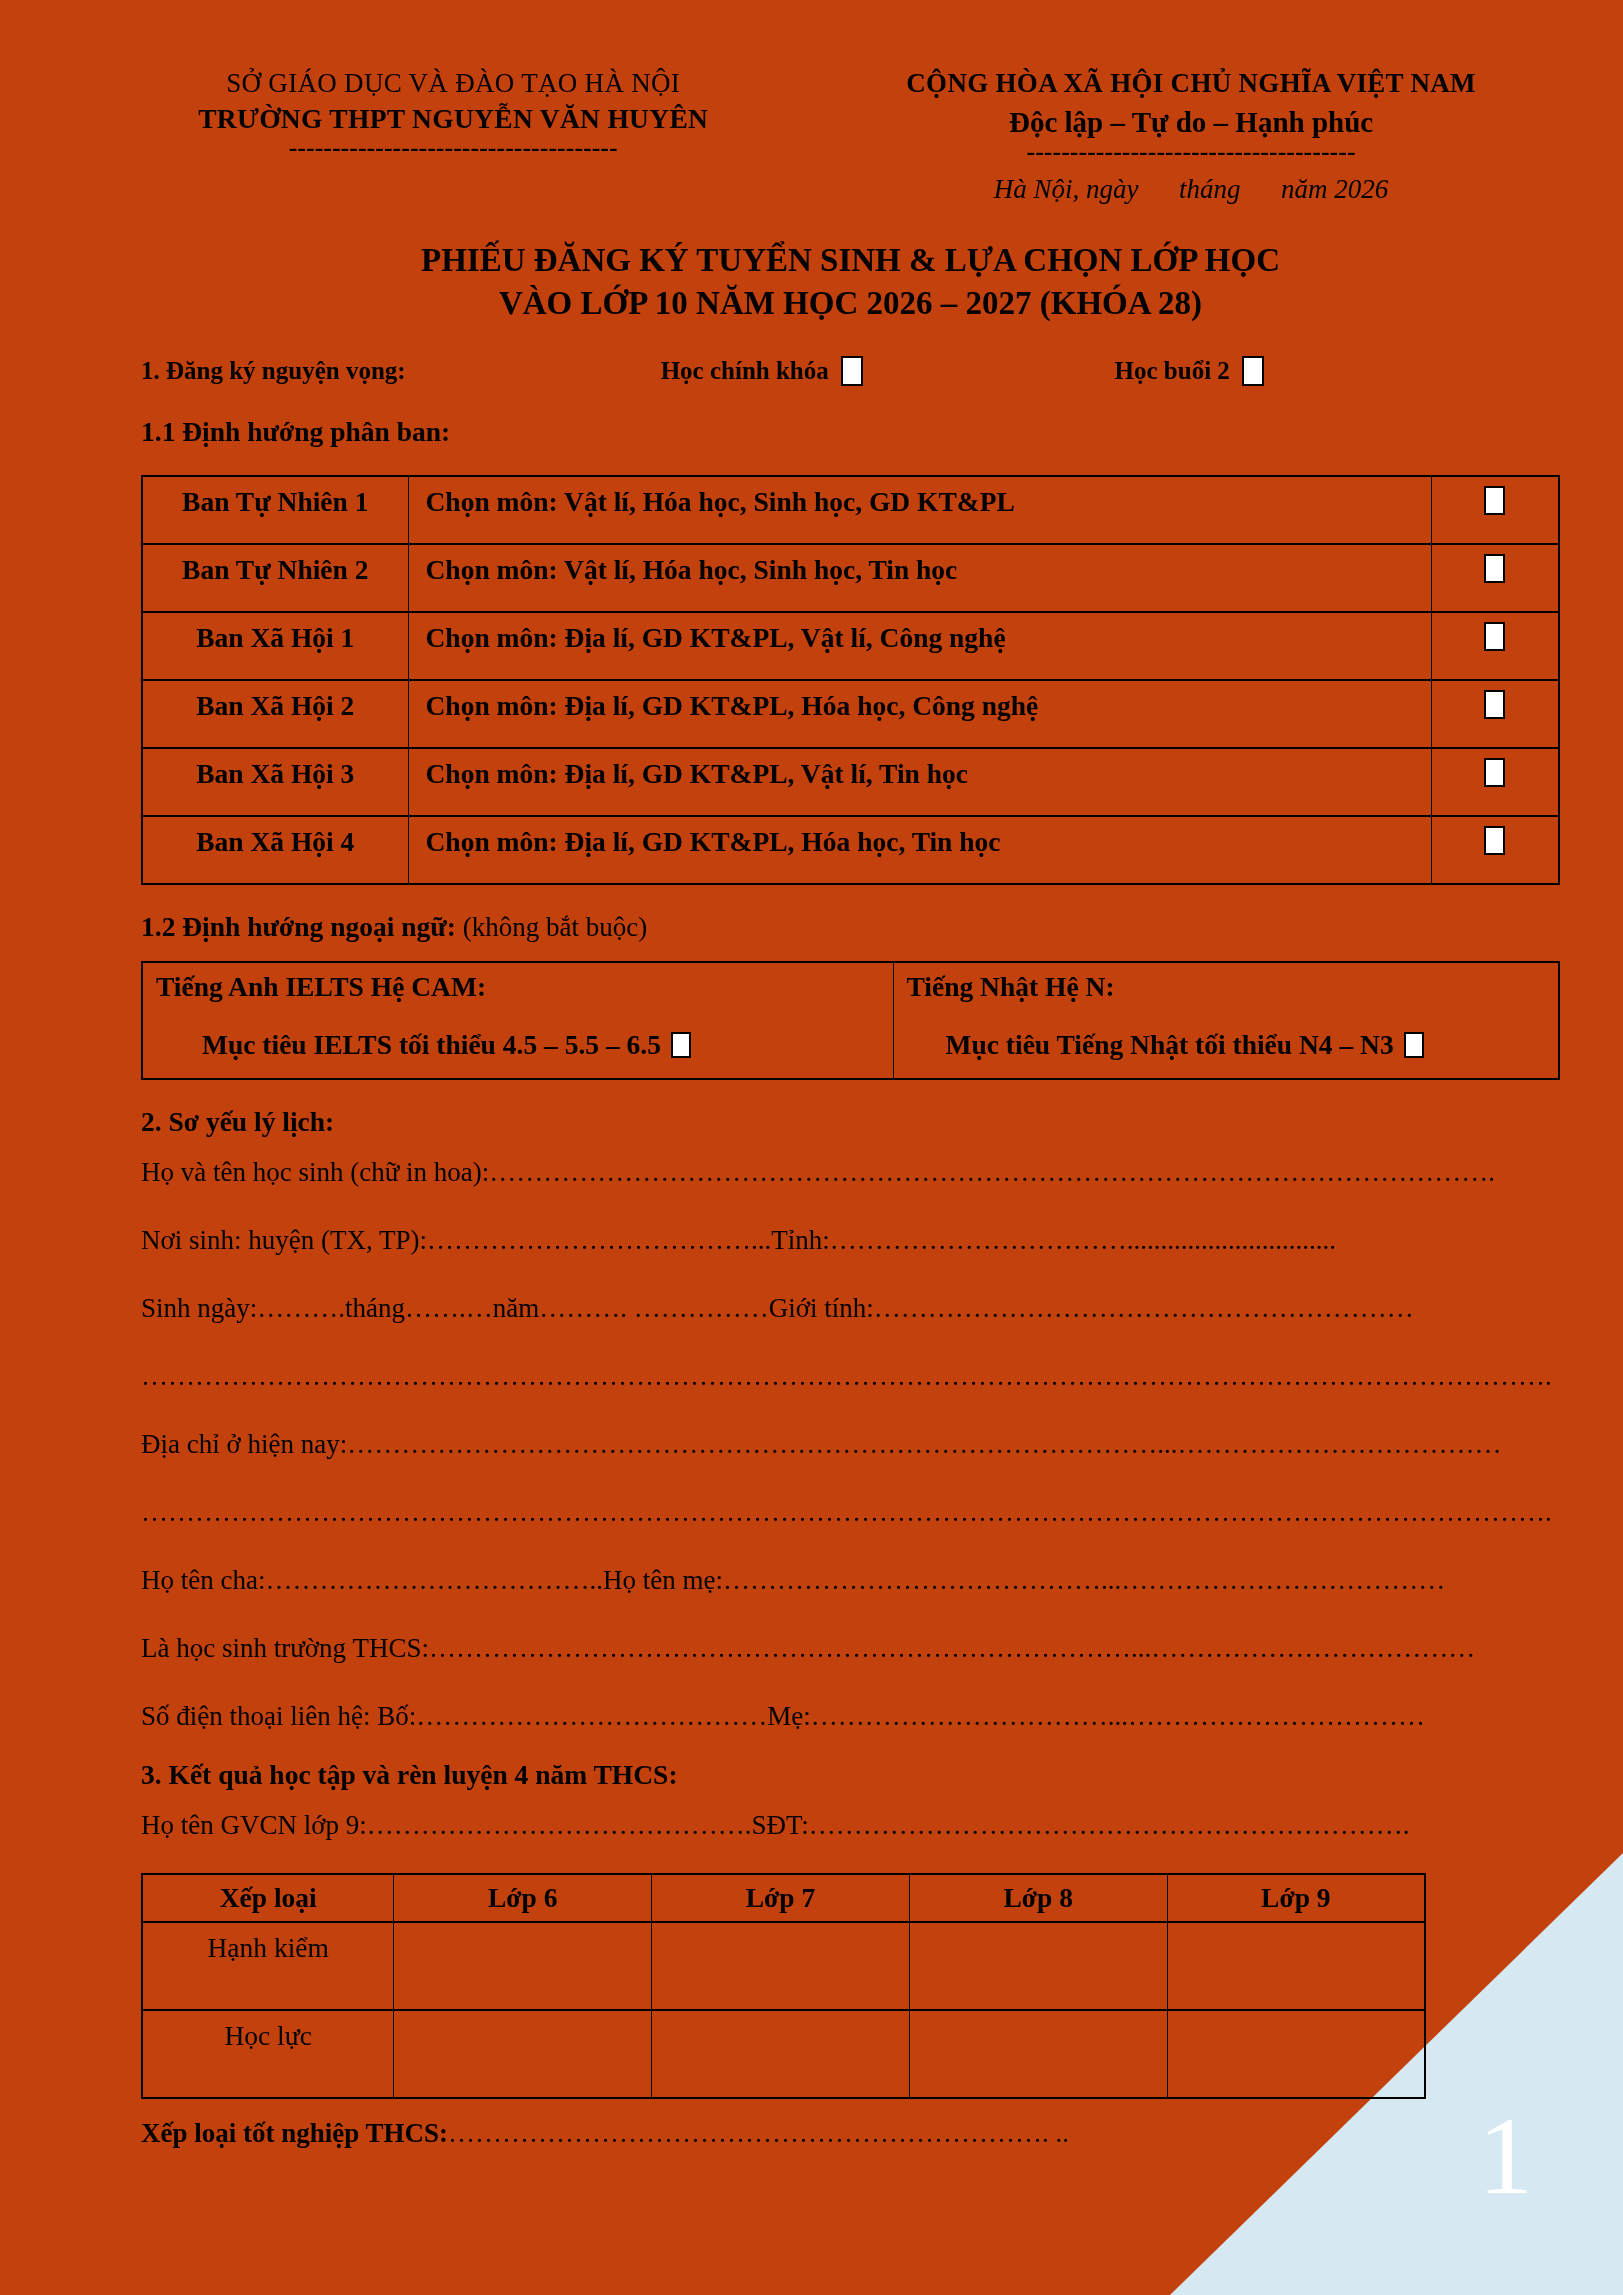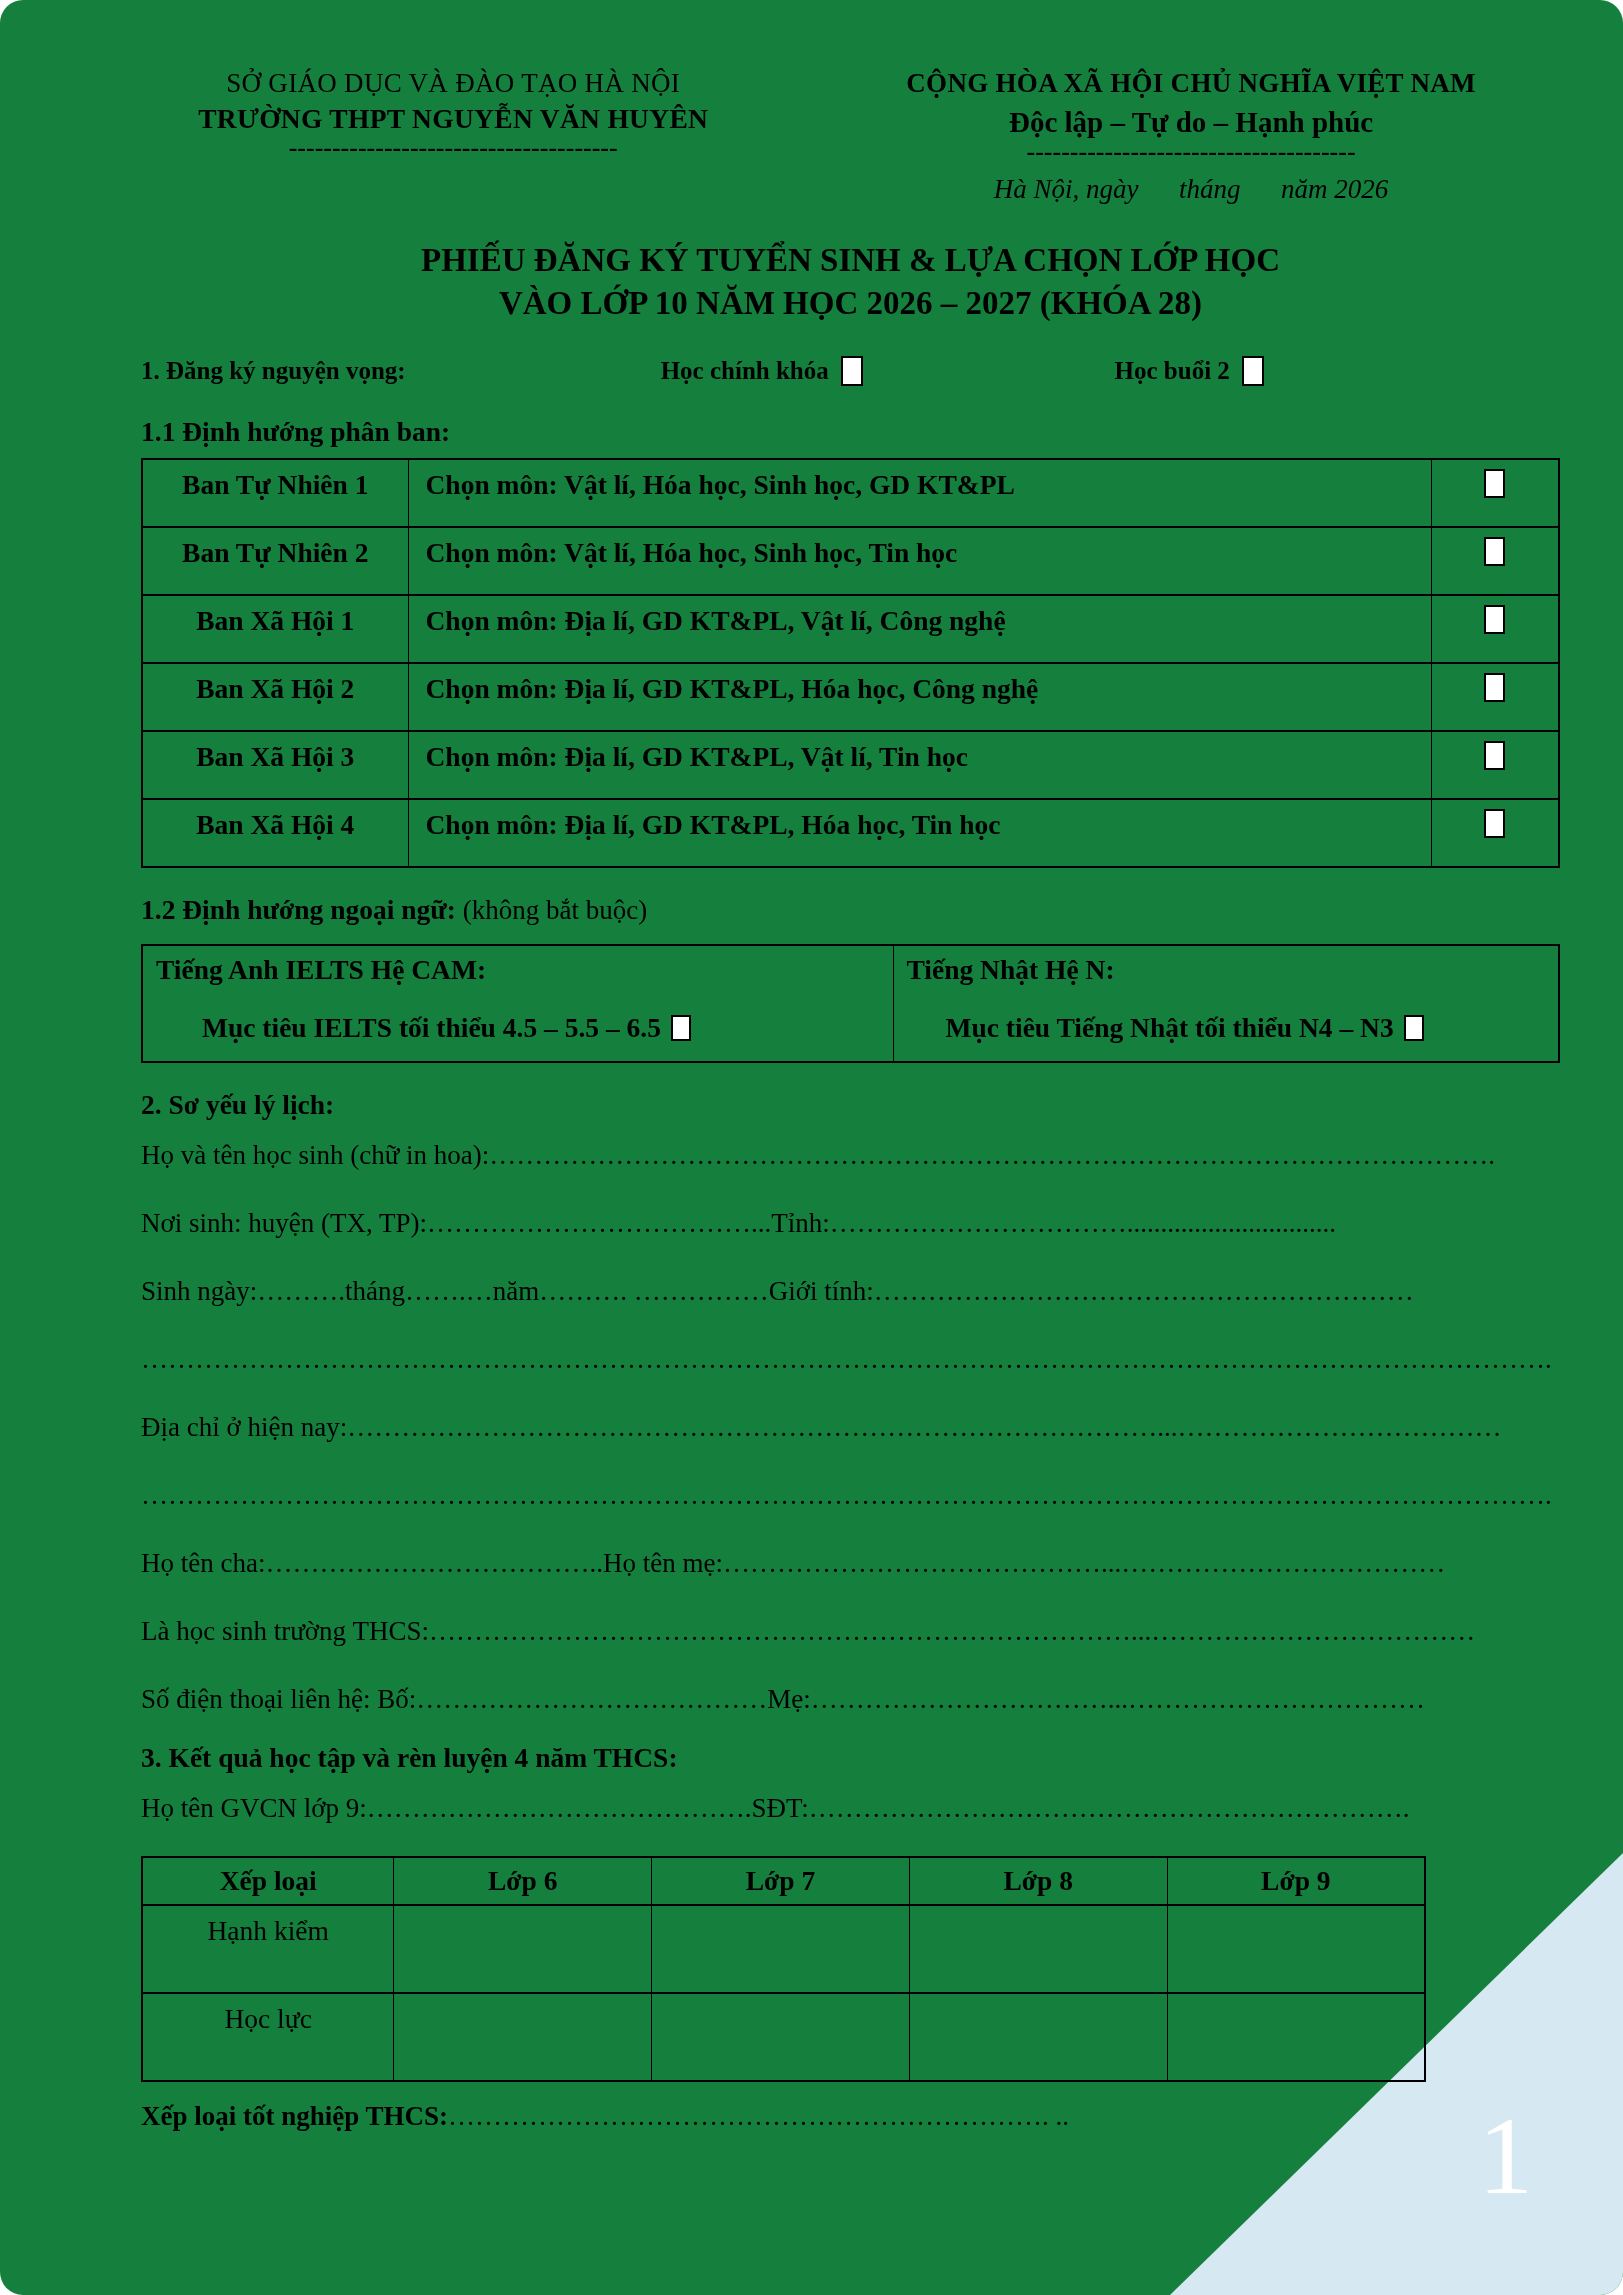--- a/index.html
+++ b/index.html
@@ -1,25 +1,24 @@
 <!DOCTYPE html>
 <html style="font-size:10.5px"><head>
 <meta charset="utf-8">
 <style>
   * { margin:0; padding:0; box-sizing:border-box; }
   html,body { background:#ffffff; }
   .page {
     position:relative;
     width:1623px; height:2295px;
-    background:#15803d;
+    background:#c2410c;
     overflow:hidden;
     font-family:"Liberation Serif", serif;
     color:#000;
     font-size:27px;
-    border-radius:23px;
   }
   .content { position:relative; padding:68px 63px 0 141px; z-index:2; }
 
   
   .hdr { display:flex; justify-content:space-between; align-items:flex-start; }
   .hdr-left  { width:44%; text-align:center; }
   .hdr-right { width:52%; text-align:center; }
   .hdr-line1 { font-size:27px; letter-spacing:0.3px; }
   .hdr-line1-bold { font-size:27px; font-weight:bold; letter-spacing:0.3px; }
   .hdr-line2-bold { font-size:27.5px; font-weight:bold; margin-top:3.9px; letter-spacing:0.3px; }
@@ -40,21 +39,21 @@
   .s11 { margin-top:30px; }
   .s12 { margin-top:26px; }
   .s12 .note { font-weight:normal; font-size:27px; }
 
   .cb { display:inline-block; width:22px; height:30px; border:2px solid #000; background:#fff; margin-left:11.8px; flex:none; }
   .cb-table { display:inline-block; width:21px; height:29px; border:2px solid #000; background:#fff; }
   .cb-lang { display:inline-block; width:19.6px; height:26px; border:2px solid #000; background:#fff; margin-left:10.5px; vertical-align:-3.9px; }
 
   
   table { border-collapse:collapse; }
-  .ban-table { width:100%; margin-top:10px; border:2.6px solid #000; }
+  .ban-table { width:100%; margin-top:27px; border:2.6px solid #000; }
   .ban-table td { border-left:1.3px solid #000; border-right:1.3px solid #000; border-top:2.6px solid #000; border-bottom:2.6px solid #000; height:68px; vertical-align:top; padding-top:9.2px; font-weight:bold; font-size:27.5px; }
   .ban-name { width:266px; text-align:center; }
   .ban-desc { padding-left:17px; }
   .ban-check { width:128px; text-align:center; }
 
   
   .lang-table { width:100%; margin-top:18.3px; border:2.6px solid #000; }
   .lang-table td { border:1.3px solid #000; vertical-align:top; padding:7.9px 0 17px 13px; font-weight:bold; font-size:27.5px; }
   .lang-cell-1 { width:53%; }
   .lang-target { margin-top:26px; padding-left:46px; }

